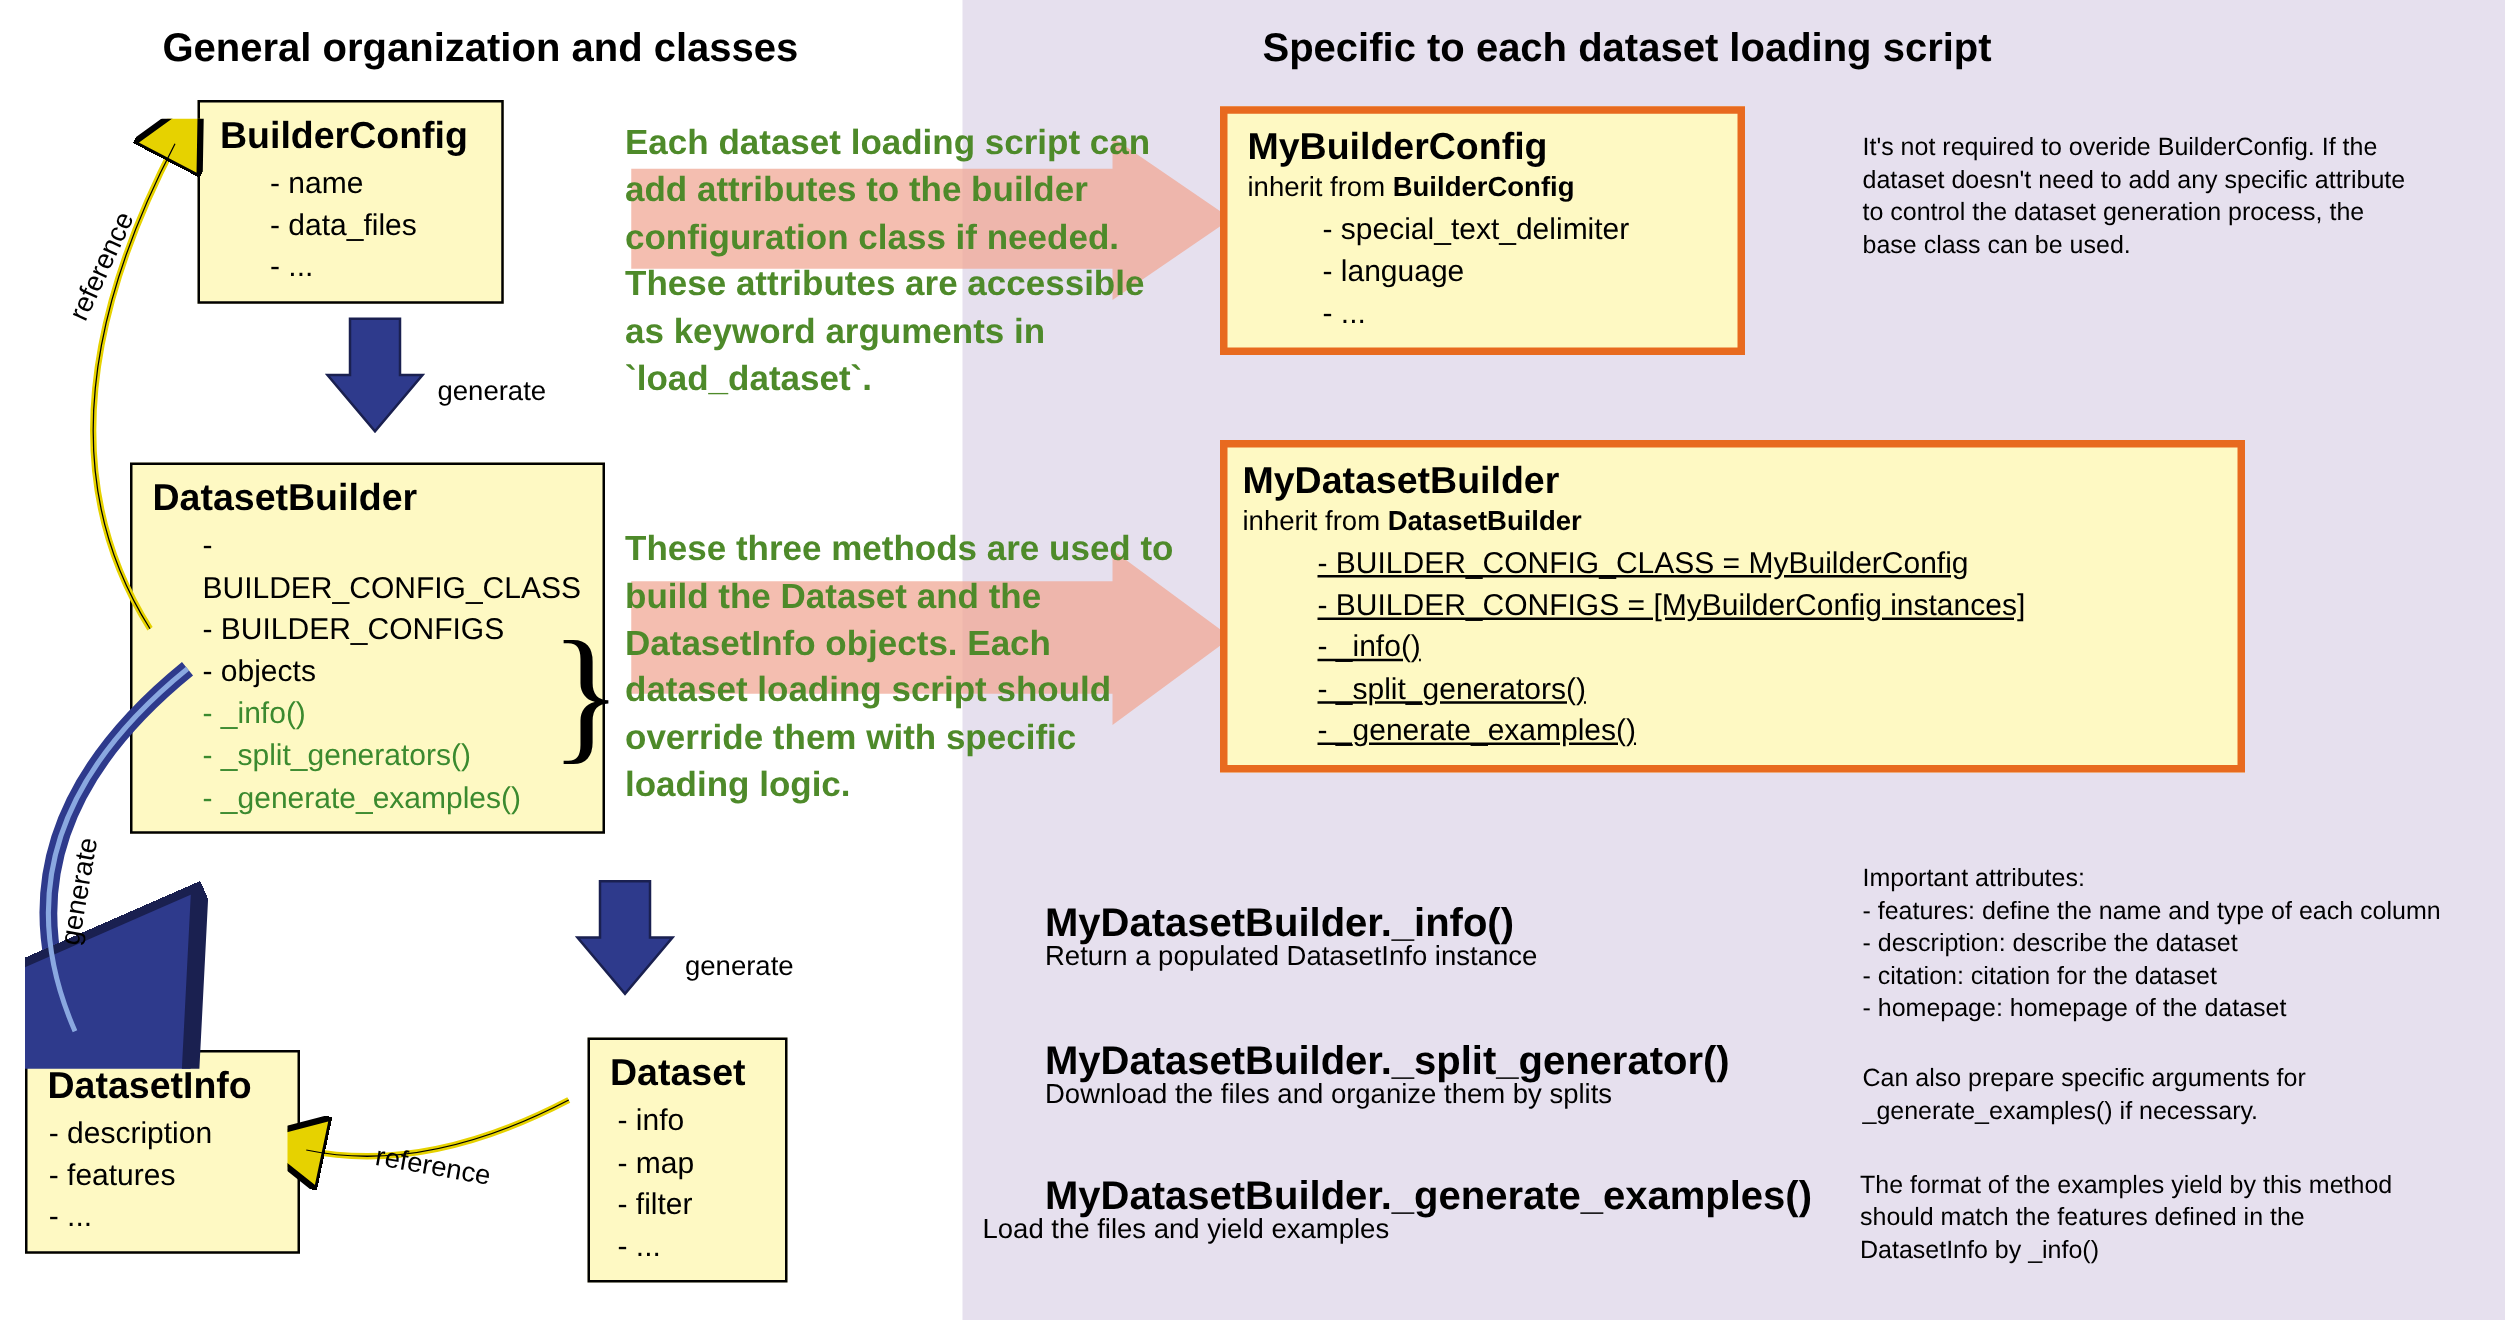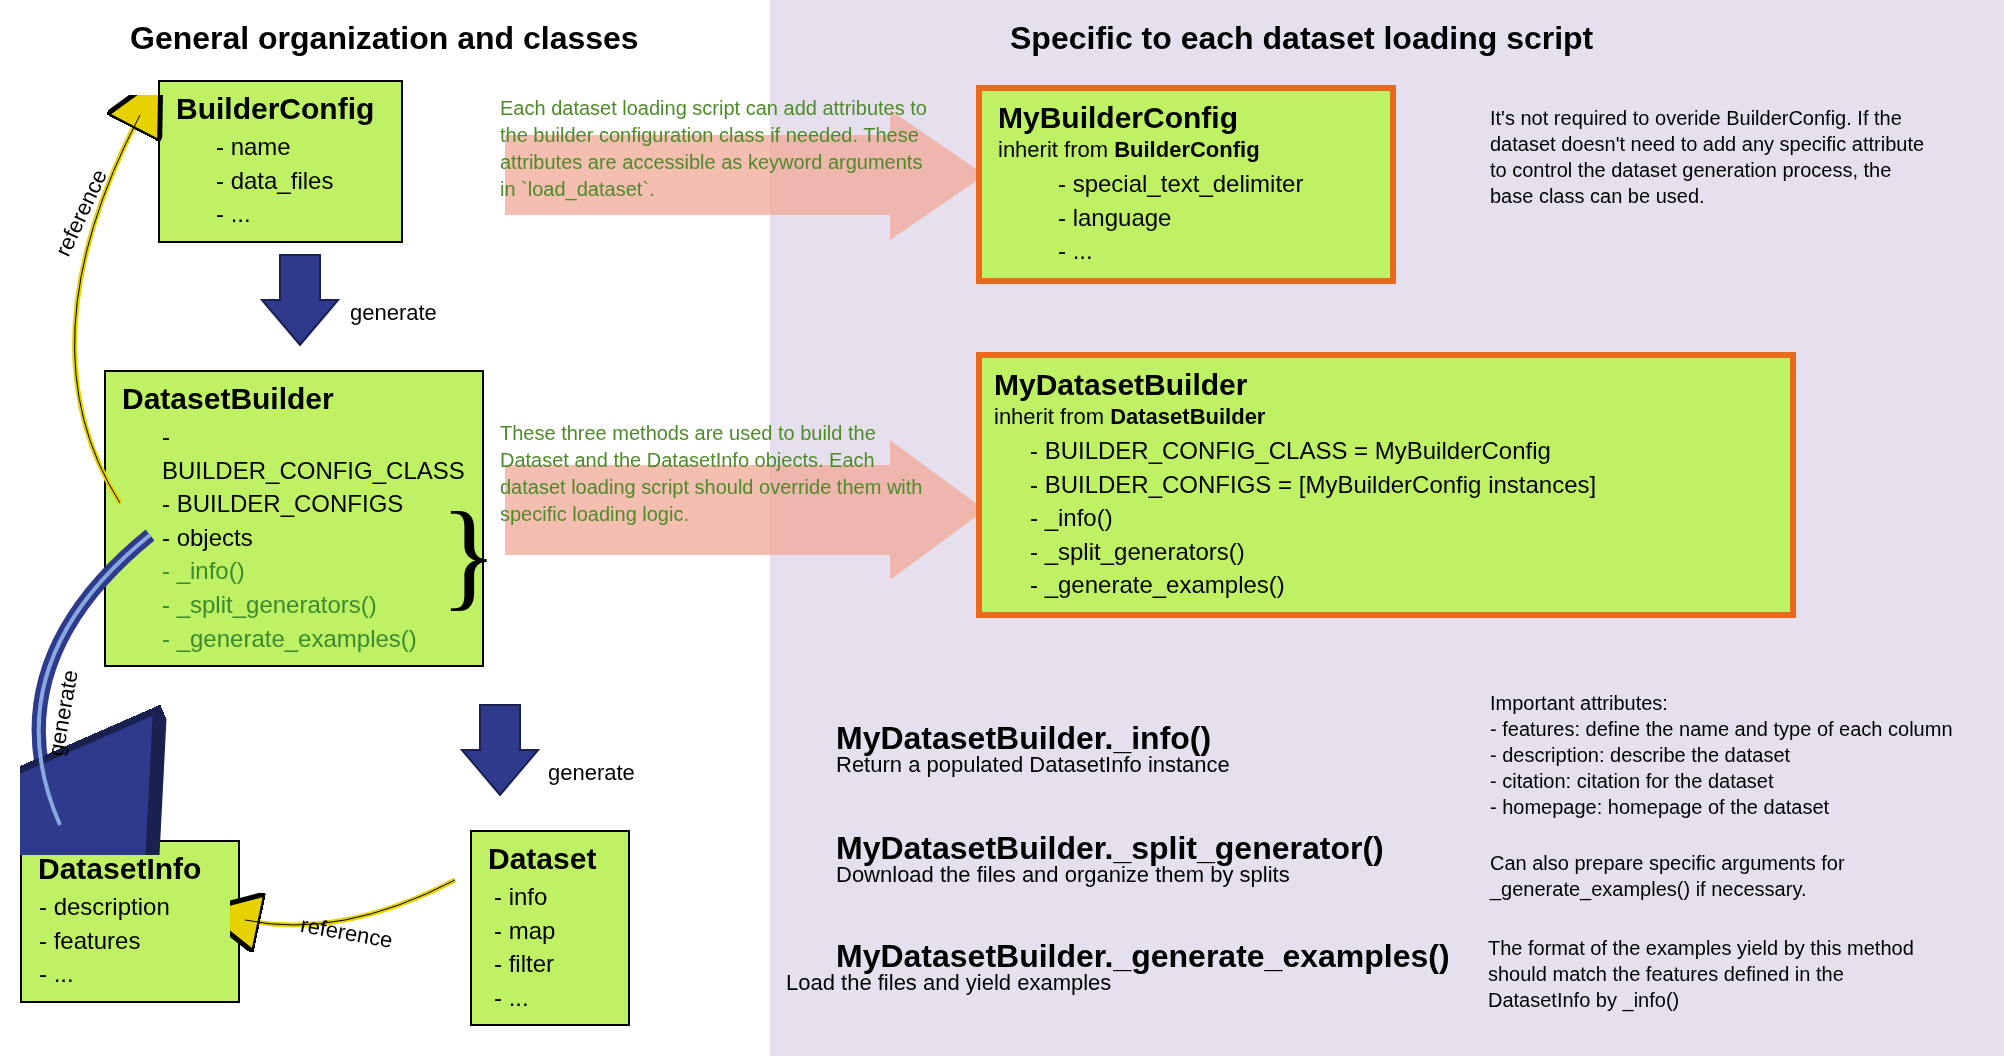--- a/index.html
+++ b/index.html
@@ -23,21 +23,21 @@
   background: #e6e0ee;
 }
 .heading {
   font-size: 32px;
   font-weight: bold;
   color: #000;
   position: absolute;
 }
 .class-box {
   position: absolute;
-  background: #bef264;
+  background: #fef9c3;
   border: 2px solid #000;
   padding: 10px 16px;
 }
 .class-box.orange {
   border: 6px solid #e86a1f;
 }
 .class-title {
   font-size: 30px;
   font-weight: bold;
 }
@@ -51,22 +51,22 @@
   margin-left: 40px;
 }
 .attr {
   font-size: 24px;
   line-height: 1.4;
 }
 .attr.green { color: #3b8a2f; }
 .green-text {
   position: absolute;
   color: #4e8a2a;
-  font-weight: normal;
-  font-size: 20px;
+  font-weight: bold;
+  font-size: 28px;
   line-height: 1.35;
 }
 .note-text {
   position: absolute;
   font-size: 20px;
   line-height: 1.3;
 }
 .method-header {
   position: absolute;
   font-size: 32px;
@@ -199,21 +199,21 @@
     <div class="attr">- language</div>
     <div class="attr">- ...</div>
   </div>
 </div>
 
 <div class="note-text" style="left:1490px; top:105px; width:440px;">It's not required to overide BuilderConfig. If the dataset doesn't need to add any specific attribute to control the dataset generation process, the base class can be used.</div>
 
 <div class="class-box orange" style="left:976px; top:352px; width:820px;padding-left:12px;">
   <div class="class-title">MyDatasetBuilder</div>
   <div class="inherit"><span>inherit from </span><b>DatasetBuilder</b></div>
-  <div class="attr-list" style="margin-left:36px;">
+  <div class="attr-list" style="margin-left:60px;text-decoration:underline;">
     <div class="attr">- BUILDER_CONFIG_CLASS = MyBuilderConfig</div>
     <div class="attr">- BUILDER_CONFIGS = [MyBuilderConfig instances]</div>
     <div class="attr">- _info()</div>
     <div class="attr">- _split_generators()</div>
     <div class="attr">- _generate_examples()</div>
   </div>
 </div>
 
 <div class="method-header" style="left:836px; top:720px;"><b>MyDatasetBuilder._info()</b></div>
 <div class="method-desc" style="left:836px; top:752px;">Return a populated DatasetInfo instance</div>

